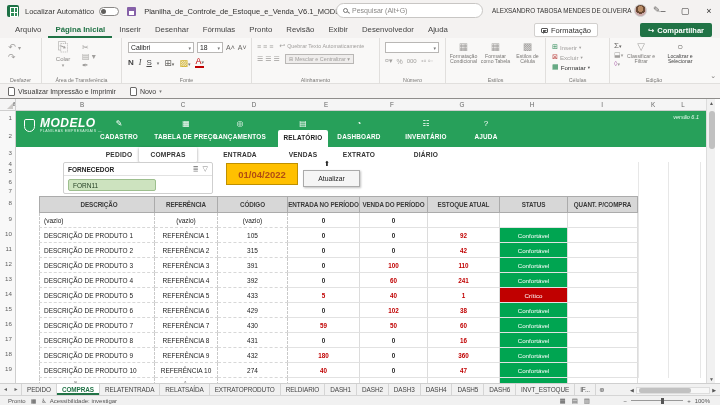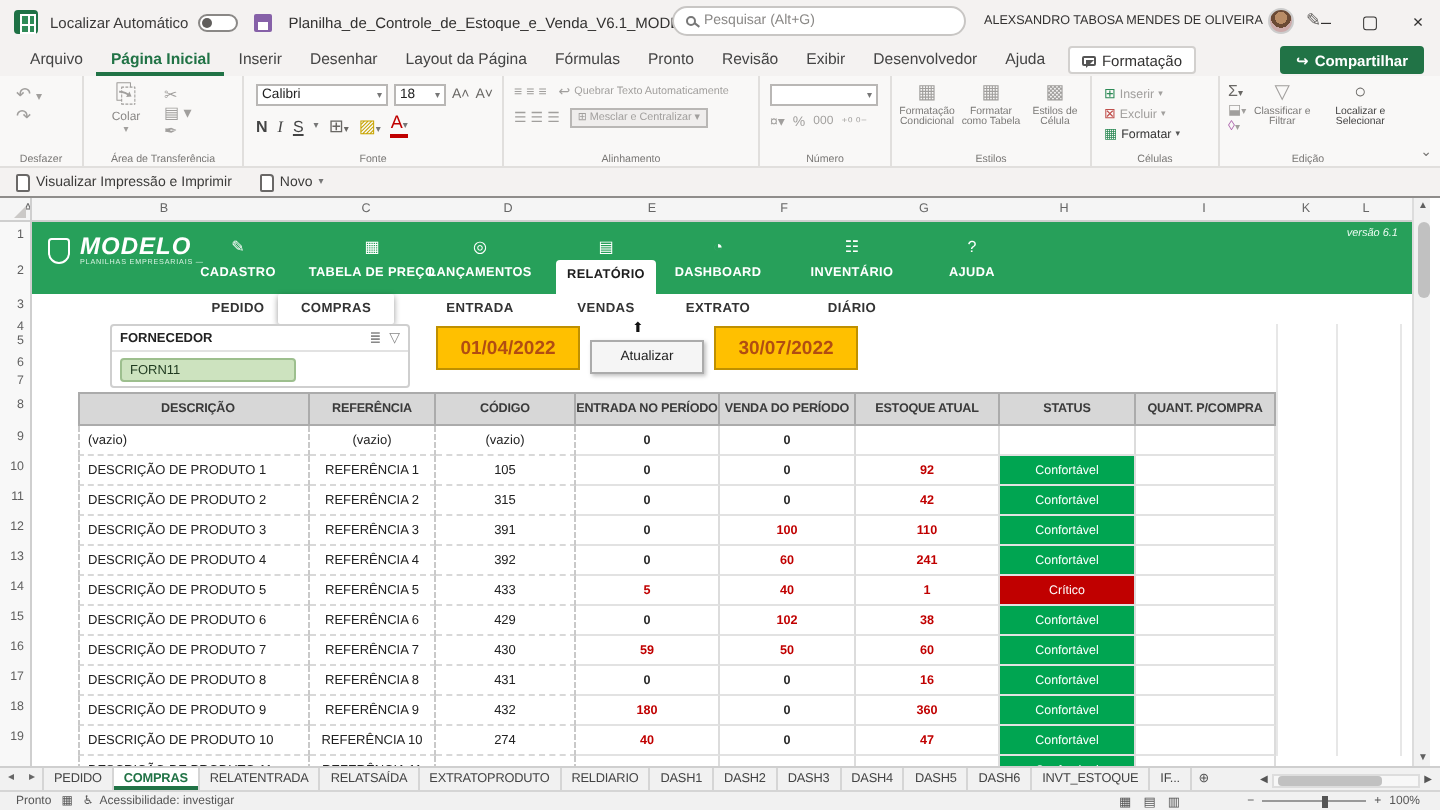--- a/index.html
+++ b/index.html
@@ -94,21 +94,21 @@
   .bnav.active .nl { background:#fff; color:#1d1d1d; border-radius:2px 2px 0 0; margin-top:2px; height:17px; line-height:16px; }
   #version { position:absolute; right:7px; top:3px; color:#eafbf1; font-size:5.5px; font-style:italic; }
 
   
   #subtabs { position:absolute; left:16px; top:48px; width:690px; height:15px; background:#fff; }
   .stab { position:absolute; top:0; height:15px; line-height:15px; text-align:center; font-size:6.6px;
     font-weight:bold; color:#333; letter-spacing:.2px; }
   .stab.active { background:#fff; box-shadow:0 1px 3px rgba(0,0,0,.4); border-radius:1px; }
 
   
-  #filters { position:absolute; left:16px; top:63px; width:690px; height:34px; background:#fff; }
+  #filters { position:absolute; left:24px; top:63px; width:690px; height:34px; background:#fff; }
   #slicer { position:absolute; left:39px; top:0; width:150px; height:32px; border:1px solid #cfcfcf;
     border-radius:2px; background:#fff; }
   #slicer-head { height:13px; border-bottom:1px solid #e2e2e2; display:flex; align-items:center;
     padding:0 4px; font-size:6.5px; font-weight:bold; color:#222; }
   .slicer-icos { margin-left:auto; display:flex; gap:4px; font-size:7px; color:#888; }
   #slicer-item { position:absolute; left:4px; top:16px; width:88px; height:12px; background:#cde3bf;
     border:1px solid #9dbf8e; border-radius:2px; font-size:6.5px; color:#1f3a1f; line-height:11px; padding-left:4px; }
   .datebox { position:absolute; top:1px; width:72px; height:22px; background:#ffc000; border:1px solid #bf9000;
     display:flex; align-items:center; justify-content:center; font-size:9.5px; font-weight:bold; color:#b14d12; }
   #refresh-arrow { position:absolute; left:300px; top:-2px; font-size:7px; color:#111; }
@@ -185,21 +185,20 @@
   <span class="winbtn" style="left:652px">–</span>
   <span class="winbtn" style="left:674px">▢</span>
   <span class="winbtn" style="left:698px">×</span>
 </div>
 
 <div id="ribbontabs">
   <span class="rtab">Arquivo</span>
     <span class="rtab active">Página Inicial</span>
     <span class="rtab">Inserir</span>
     <span class="rtab">Desenhar</span>
-    <span class="rtab">Layout da Página</span>
     <span class="rtab">Fórmulas</span>
     <span class="rtab">Pronto</span>
     <span class="rtab">Revisão</span>
     <span class="rtab">Exibir</span>
     <span class="rtab">Desenvolvedor</span>
     <span class="rtab">Ajuda</span>
     <div id="comments-btn">
     <span class="bubble"></span>
     <span>Formatação</span>
   </div>
@@ -451,21 +450,20 @@
         <span class="slicer-icos">
           <span>≣</span>
           <span>▽</span>
         </span>
       </div>
       <div id="slicer-item">FORN11</div>
     </div>
     <div class="datebox" style="left:202px">01/04/2022</div>
     <span id="refresh-arrow">⬆</span>
     <div id="refresh-btn">Atualizar</div>
-    <div class="datebox" style="left:341px">30/07/2022</div>
   </div>
 
   <div class="gridline-v" style="left:638px"></div>
   <div class="gridline-v" style="left:668px"></div>
   <div class="gridline-v" style="left:700px"></div>
 
   <div id="thead">
       <div class="hcell c-desc">DESCRIÇÃO</div>
       <div class="hcell c-ref">REFERÊNCIA</div>
       <div class="hcell c-cod">CÓDIGO</div>

